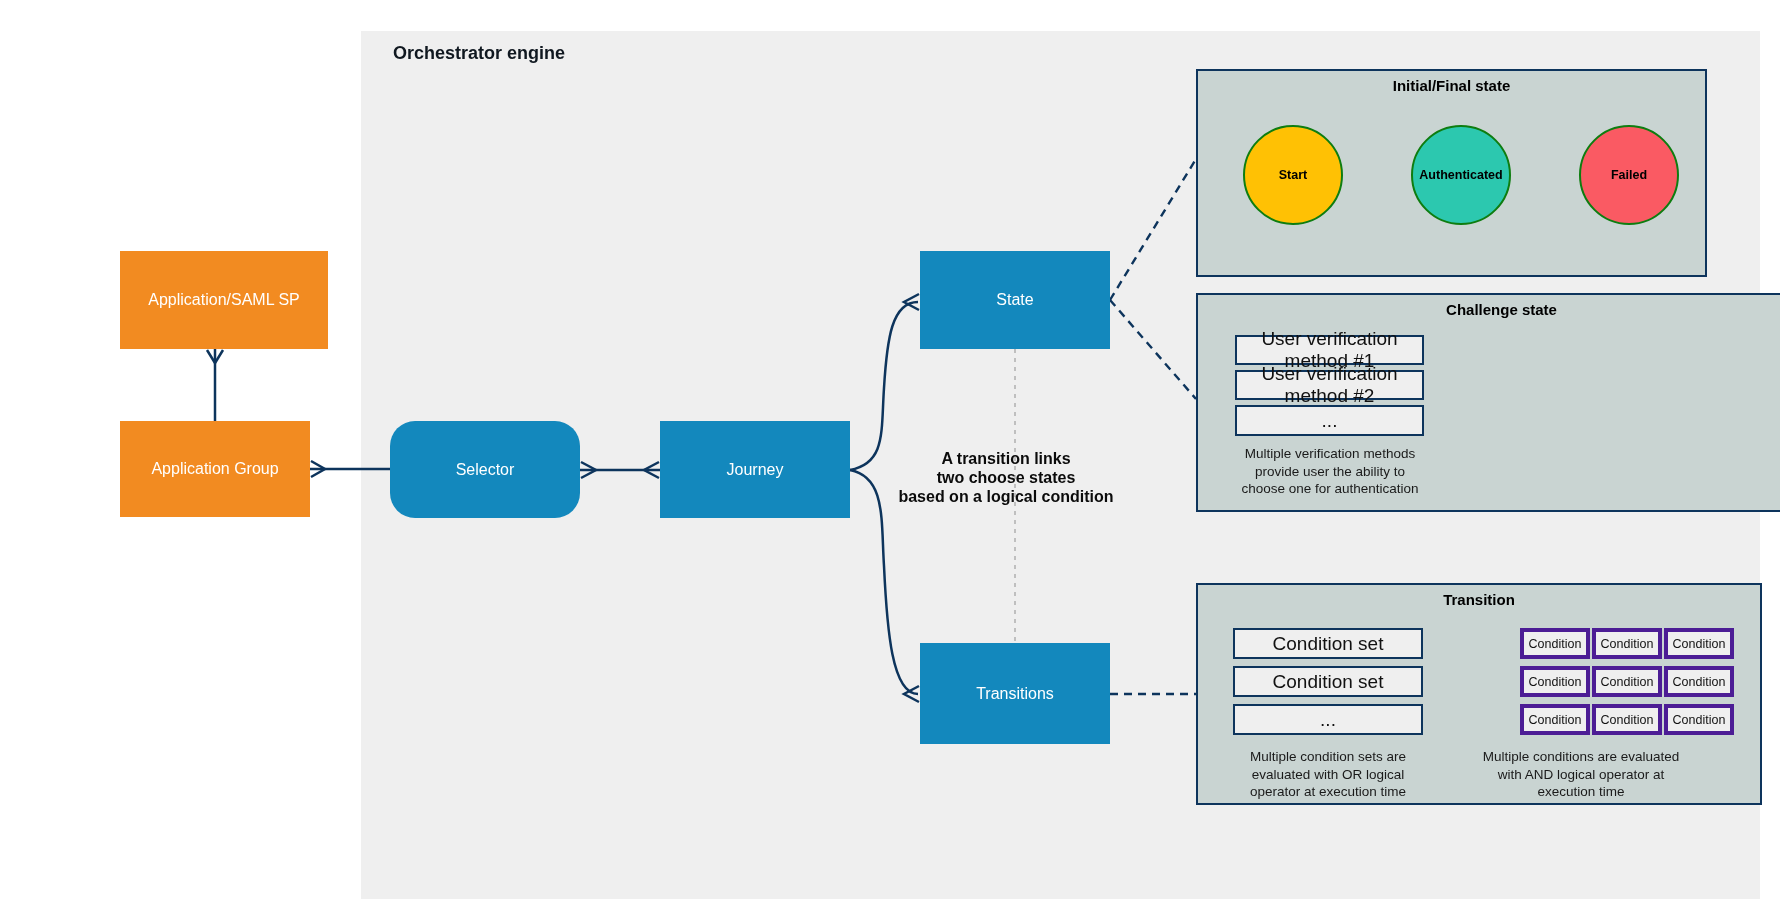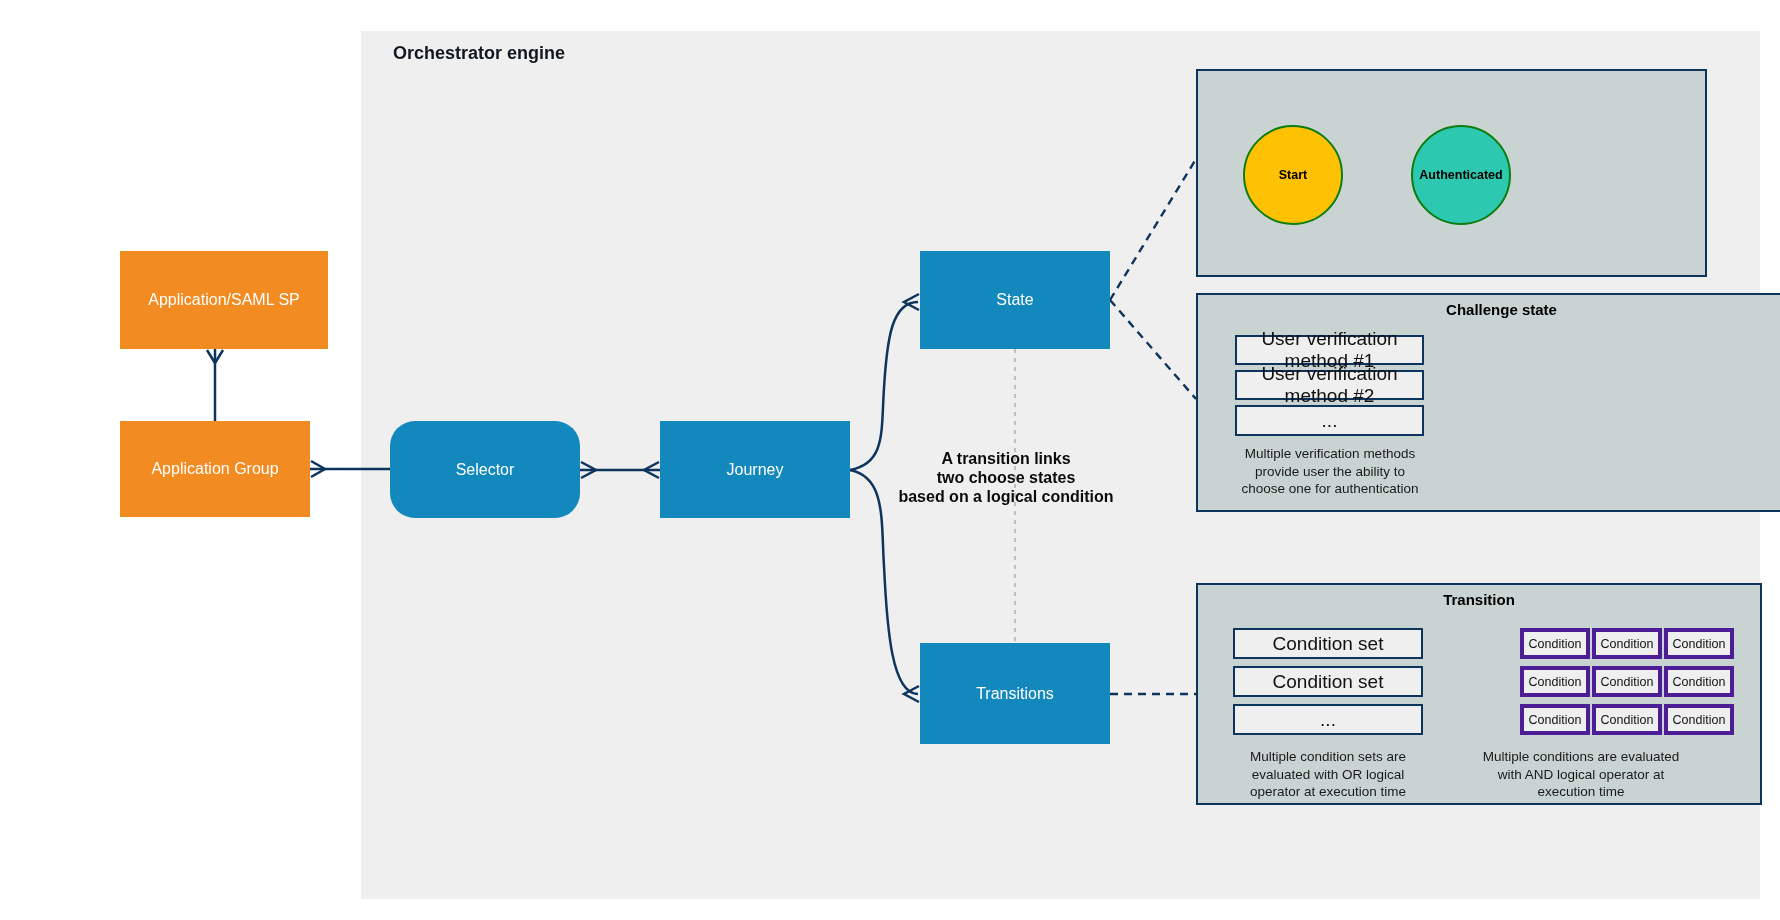--- a/index.html
+++ b/index.html
@@ -102,25 +102,29 @@
   <span>Transitions</span>
 </div>
 
 <div class="annotation">
   <div>A transition links</div>
   <div>two choose states</div>
   <div>based on a logical condition</div>
 </div>
 
 <div class="panel" style="left:1196px;top:69px;width:511px;height:208px;">
+  <div class="panel-title">Initial/Final state</div>
   <div class="state-circle" style="left:45px;top:54px;background:#ffc104;">
     <span>Start</span>
   </div>
   <div class="state-circle" style="left:213px;top:54px;background:#2cc8af;">
     <span>Authenticated</span>
+  </div>
+  <div class="state-circle" style="left:381px;top:54px;background:#fa5a63;">
+    <span>Failed</span>
   </div>
 </div>
 
 <div class="panel" style="left:1196px;top:293px;width:611px;height:219px;">
   <div class="panel-title">Challenge state</div>
   <div class="mini-box" style="left:37px;top:40px;width:189px;height:30px;">
     <span>User verification method #1</span>
   </div>
   <div class="mini-box" style="left:37px;top:75px;width:189px;height:30px;">
     <span>User verification method #2</span>

